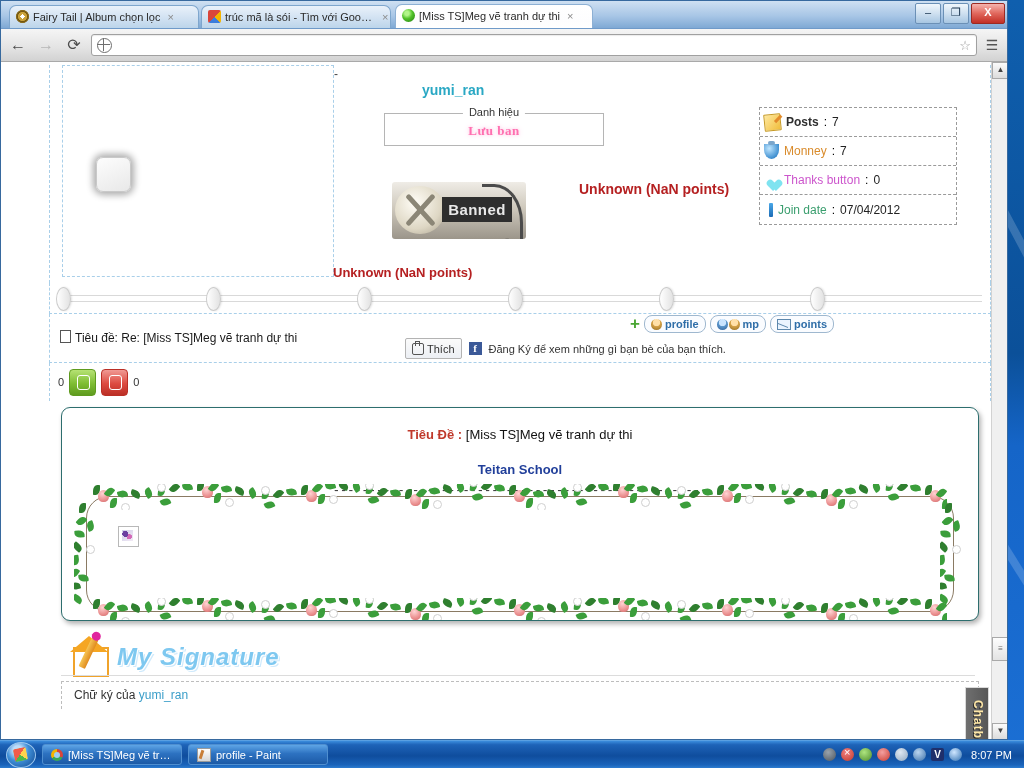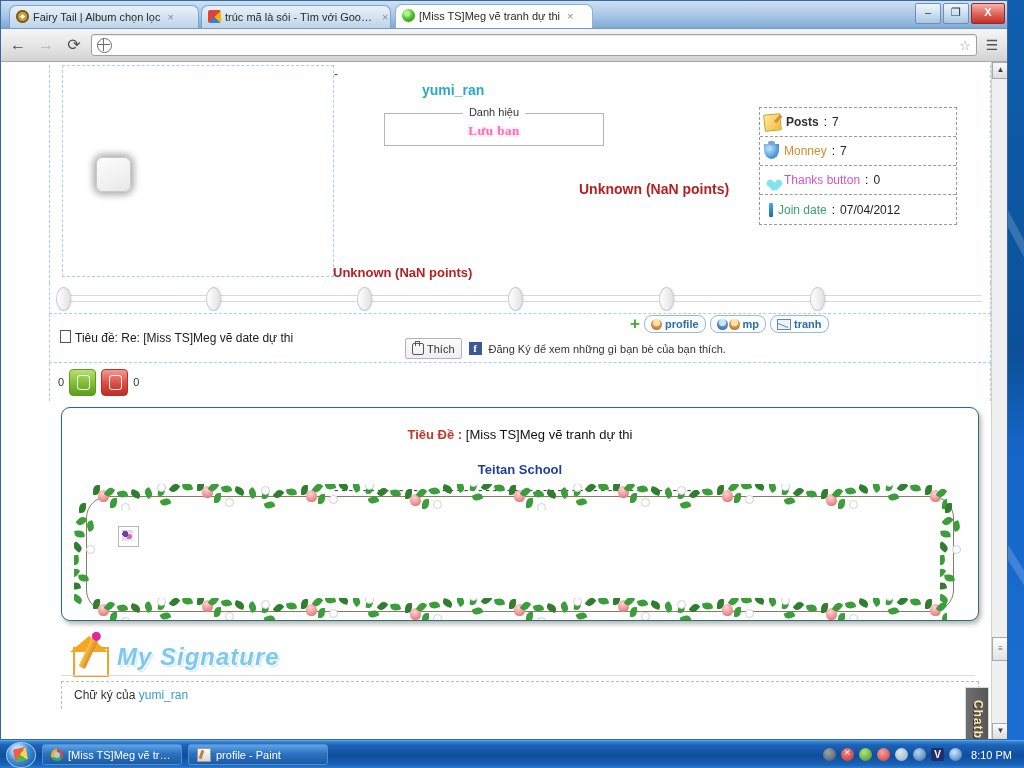--- a/index.html
+++ b/index.html
@@ -429,20 +429,26 @@
 
         <div id="infoCol">
           <div id="dashTop">-</div>
           <div id="username">yumi_ran</div>
 
           <div id="rankBox">
             <div id="rankLegend">Danh hiệu</div>
             <div id="rankValue">Lưu ban</div>
           </div>
 
+          <div id="bannedImg">
+            <div class="circ"></div>
+            <div class="xs"></div>
+            <div class="plate">Banned</div>
+            <div class="swirl"></div>
+          </div>
 
           <div id="unknownMid">Unknown (NaN points)</div>
 
           <div id="statsBox">
             <div class="statrow">
               <span class="stat-ico ico-posts"></span>
               <span class="slabel c-posts">Posts</span>
                 <span>:</span>
               <span class="sval">7</span>
             </div>
@@ -476,37 +482,37 @@
         <div class="ring" style="left:156px;"></div>
         <div class="ring" style="left:307px;"></div>
         <div class="ring" style="left:458px;"></div>
         <div class="ring" style="left:609px;"></div>
         <div class="ring" style="left:760px;"></div>
       </div>
 
       <div id="subjectRow">
         <div id="subjectText">
           <span class="pageico"></span><span>Tiêu đề:</span>
-          <span>Re: [Miss TS]Meg vẽ date dự thi</span>
+          <span>Re: [Miss TS]Meg vẽ tranh dự thi</span>
         </div>
 
         <div id="profileRow">
           <span class="plusico">+</span>
           <span class="pillbtn">
             <span class="miniav"></span>
             <span>profile</span>
           </span>
           <span class="pillbtn">
             <span class="miniav b"></span>
             <span class="miniav" style="margin-left:-2px;"></span>
             <span>mp</span>
           </span>
           <span class="pillbtn">
             <span class="mailico"></span>
-            <span>tranh</span>
+            <span>points</span>
           </span>
         </div>
 
         <div id="fbRow">
           <span id="likeBtn">
             <span class="thumbico"></span>
             <span>Thích</span>
           </span>
           <span id="fbIcon">f</span>
           <span id="fbText">Đăng Ký để xem những gì bạn bè của bạn thích.</span>
@@ -825,15 +831,15 @@
   </div>
   <div id="tray">
     <span class="trayico ti1"></span>
     <span class="trayico ti2"></span>
     <span class="trayico ti3"></span>
     <span class="trayico ti4"></span>
     <span class="trayico ti5"></span>
     <span class="trayico ti6"></span>
     <span class="ti7">V</span>
     <span class="trayico ti8"></span>
-    <span id="clock">8:10 PM</span>
+    <span id="clock">8:07 PM</span>
   </div>
 </div>
 
 </body></html>

